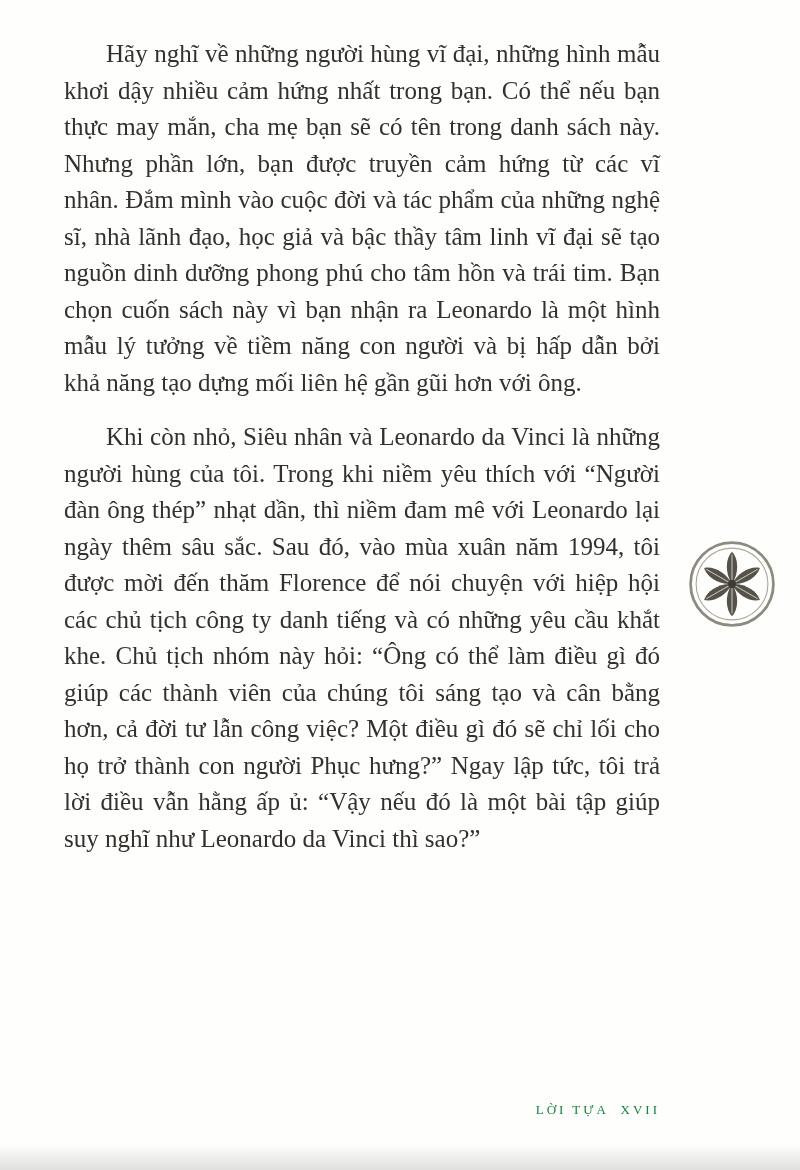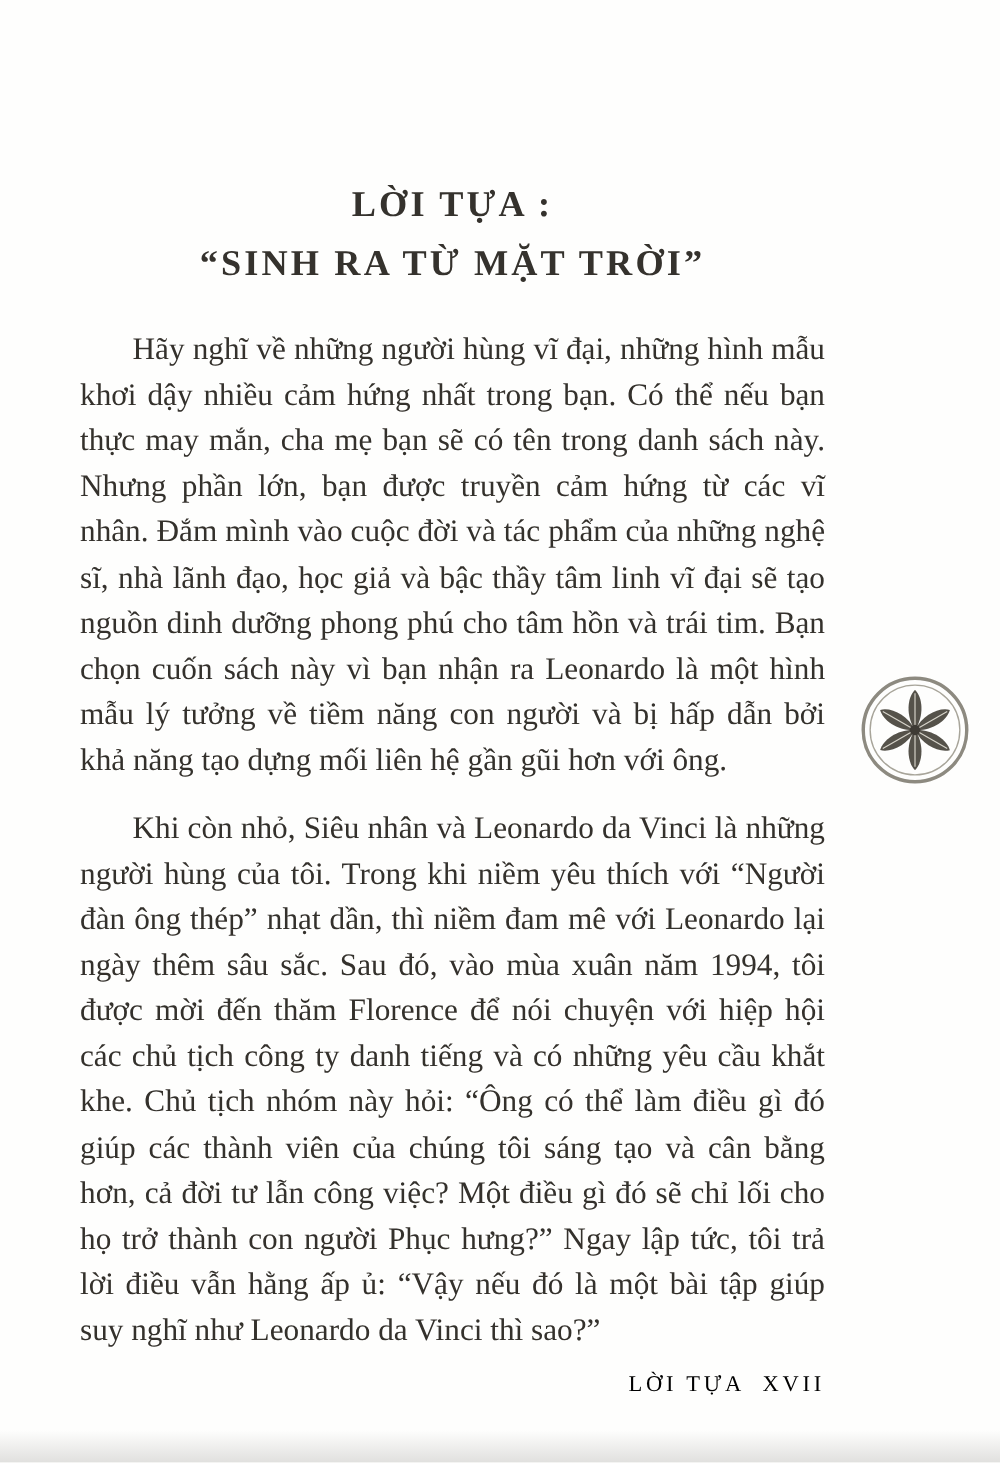--- a/index.html
+++ b/index.html
@@ -62,35 +62,31 @@
     position: absolute;
     left: 686px;
     top: 538px;
     width: 92px;
     height: 92px;
   }
   .footer {
     position: absolute;
     right: 140px;
     bottom: 52px;
-    font-size: 18px;
+    font-size: 13px;
     letter-spacing: 3px;
-    color: #000000;
+    color: #15803d;
     white-space: pre;
   }
 </style>
 </head>
 <body>
 
 <div class="page">
 
-  <div class="title-block">
-    <div class="title-line">LỜI TỰA :</div>
-    <div class="title-line">“SINH RA TỪ MẶT TRỜI”</div>
-  </div>
 
   <div class="body-text">
     <p>Hãy nghĩ về những người hùng vĩ đại, những hình mẫu khơi dậy nhiều cảm hứng nhất trong bạn. Có thể nếu bạn thực may mắn, cha mẹ bạn sẽ có tên trong danh sách này. Nhưng phần lớn, bạn được truyền cảm hứng từ các vĩ nhân. Đắm mình vào cuộc đời và tác phẩm của những nghệ sĩ, nhà lãnh đạo, học giả và bậc thầy tâm linh vĩ đại sẽ tạo nguồn dinh dưỡng phong phú cho tâm hồn và trái tim. Bạn chọn cuốn sách này vì bạn nhận ra Leonardo là một hình mẫu lý tưởng về tiềm năng con người và bị hấp dẫn bởi khả năng tạo dựng mối liên hệ gần gũi hơn với ông.</p>
     <p>Khi còn nhỏ, Siêu nhân và Leonardo da Vinci là những người hùng của tôi. Trong khi niềm yêu thích với “Người đàn ông thép” nhạt dần, thì niềm đam mê với Leonardo lại ngày thêm sâu sắc. Sau đó, vào mùa xuân năm 1994, tôi được mời đến thăm Florence để nói chuyện với hiệp hội các chủ tịch công ty danh tiếng và có những yêu cầu khắt khe. Chủ tịch nhóm này hỏi: “Ông có thể làm điều gì đó giúp các thành viên của chúng tôi sáng tạo và cân bằng hơn, cả đời tư lẫn công việc? Một điều gì đó sẽ chỉ lối cho họ trở thành con người Phục hưng?” Ngay lập tức, tôi trả lời điều vẫn hằng ấp ủ: “Vậy nếu đó là một bài tập giúp suy nghĩ như Leonardo da Vinci thì sao?”</p>
   </div>
 
   <div class="ornament">
     <svg width="92" height="92" viewBox="0 0 100 100" aria-hidden="true">
 
       <circle cx="50" cy="50" r="45" fill="none" stroke="#8d8a80" stroke-width="3"></circle>

